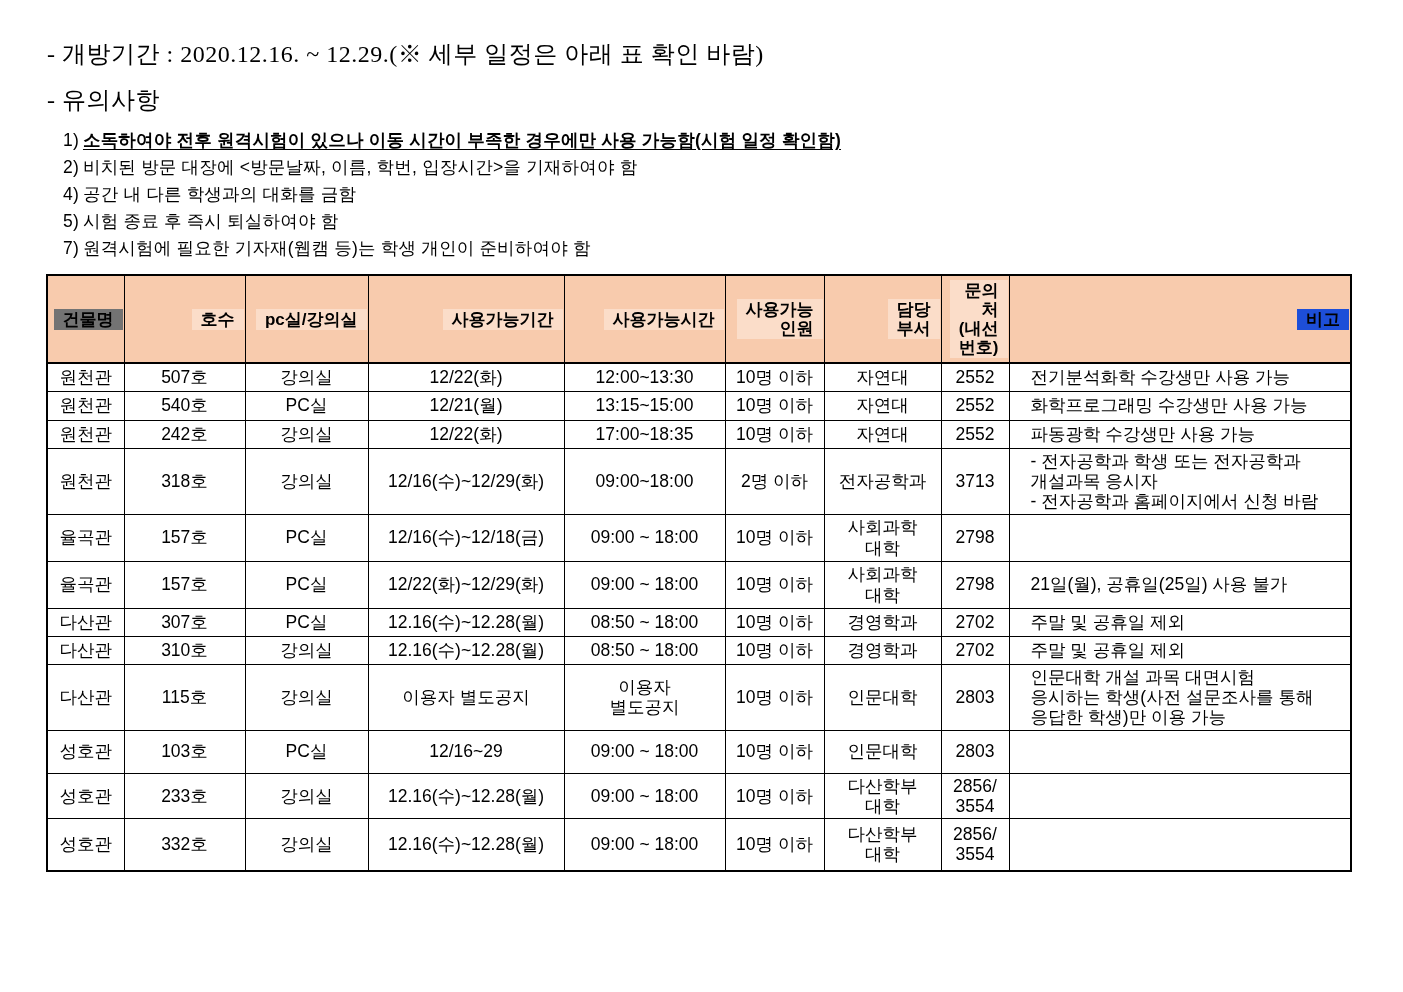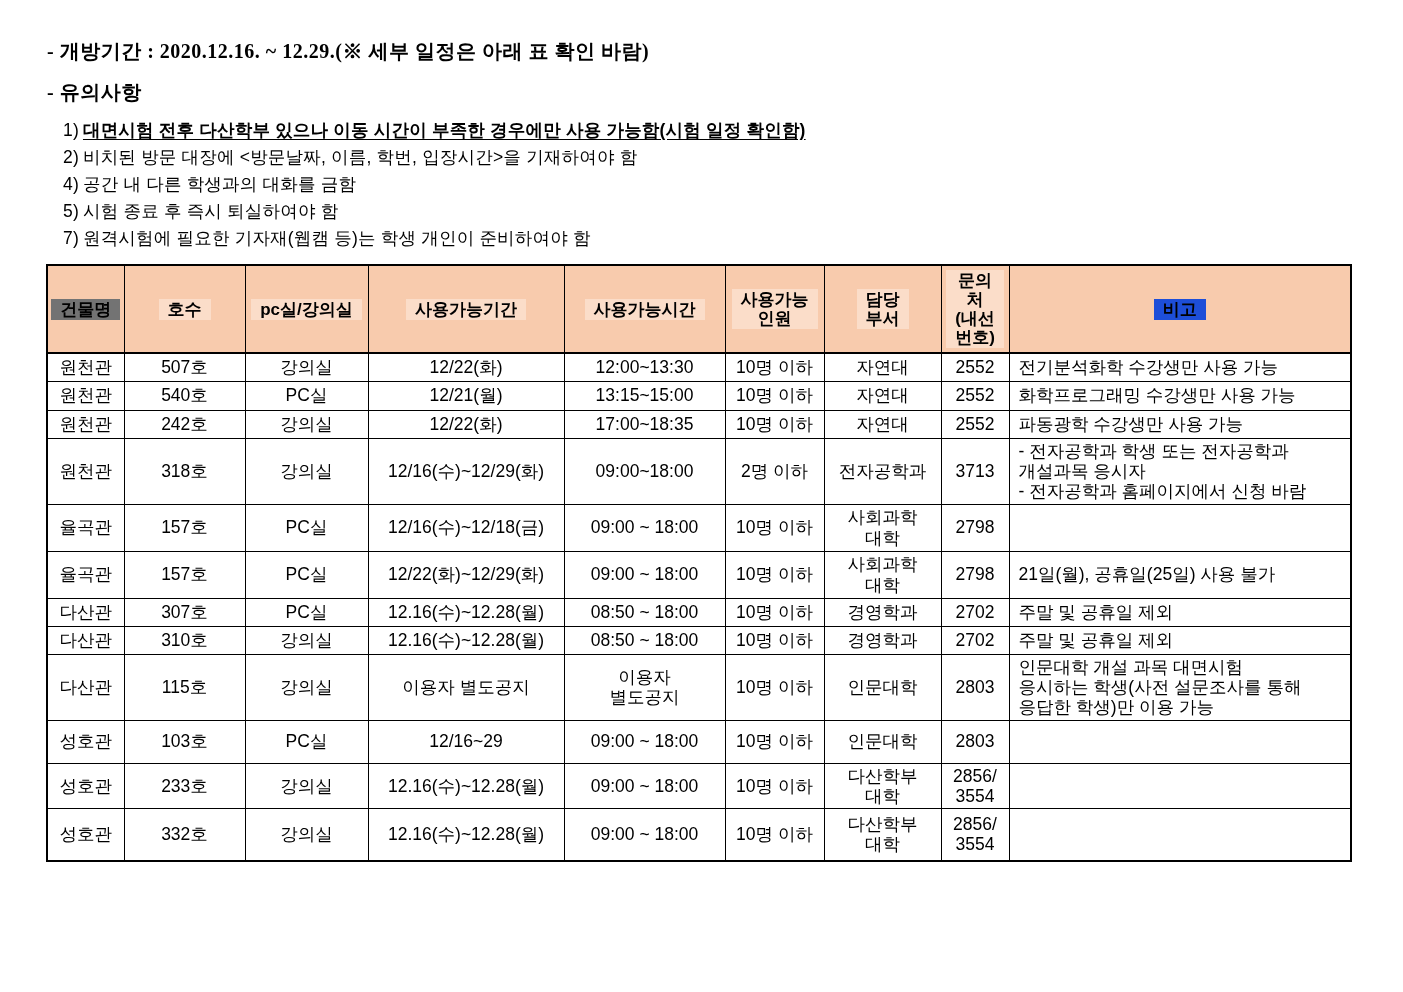--- a/index.html
+++ b/index.html
@@ -19,22 +19,22 @@
     text-align: center;
     font-family: "Liberation Serif", "DejaVu Serif", serif;
     font-weight: 700;
     font-size: 33px;
     letter-spacing: 1px;
     white-space: nowrap;
   }
 
   .dash-line {
     font-family: "Liberation Serif", "DejaVu Serif", serif;
-    font-weight: 700;
-    font-size: 20px;
+    font-weight: 400;
+    font-size: 24px;
     margin: 14px 0 14px 2px;
     letter-spacing: 0.5px;
   }
 
   .notes { margin: 6px 0 16px 18px; }
   .note {
     font-size: 17.5px;
     line-height: 20px;
     margin: 7px 0;
     letter-spacing: 0.2px;
@@ -58,38 +58,38 @@
     overflow: hidden;
   }
   .schedule thead tr { height: 67px; }
   .schedule thead th {
     font-weight: 700;
     font-size: 17px;
     line-height: 1.12;
     padding: 4px 1px;
     border-bottom: 2px solid #000;
     vertical-align: middle;
-    text-align: center;
+    text-align: right;
   }
   .hband {
     display: inline-block;
     padding: 1px 9px;
     white-space: pre-line;
   }
   .schedule td {
     font-size: 17.5px;
     line-height: 1.16;
     text-align: center;
     vertical-align: middle;
     padding: 2px 3px;
     white-space: pre-line;
   }
   .schedule td:last-child {
     text-align: left;
-    padding-left: 9px;
+    padding-left: 21px;
     padding-right: 4px;
   }
   
   .schedule tbody tr:nth-child(1)  { height: 28px; }
   .schedule tbody tr:nth-child(2)  { height: 29px; }
   .schedule tbody tr:nth-child(3)  { height: 28px; }
   .schedule tbody tr:nth-child(4)  { height: 57px; }
   .schedule tbody tr:nth-child(5)  { height: 47px; }
   .schedule tbody tr:nth-child(6)  { height: 47px; }
   .schedule tbody tr:nth-child(7)  { height: 28px; }
@@ -103,21 +103,21 @@
 <body>
 
 <div class="page">
 
 
   <div class="dash-line">- 개방기간 : 2020.12.16. ~ 12.29.(※ 세부 일정은 아래 표 확인 바람)</div>
 
   <div class="dash-line">- 유의사항</div>
 
   <div class="notes">
-      <div class="note emph"><span class="note-num">1)</span><span class="note-text">대면시험 전후 다산학부 있으나 이동 시간이 부족한 경우에만 사용 가능함(시험 일정 확인함)</span></div>
+      <div class="note emph"><span class="note-num">1)</span><span class="note-text">소독하여야 전후 원격시험이 있으나 이동 시간이 부족한 경우에만 사용 가능함(시험 일정 확인함)</span></div>
       <div class="note"><span class="note-num">2)</span><span class="note-text">비치된 방문 대장에 &lt;방문날짜, 이름, 학번, 입장시간&gt;을 기재하여야 함</span></div>
       <div class="note"><span class="note-num">4)</span><span class="note-text">공간 내 다른 학생과의 대화를 금함</span></div>
       <div class="note"><span class="note-num">5)</span><span class="note-text">시험 종료 후 즉시 퇴실하여야 함</span></div>
       <div class="note"><span class="note-num">7)</span><span class="note-text">원격시험에 필요한 기자재(웹캠 등)는 학생 개인이 준비하여야 함</span></div>
     </div>
 
   <table class="schedule">
     <colgroup>
       <col style="width:77px">
       <col style="width:121px">

